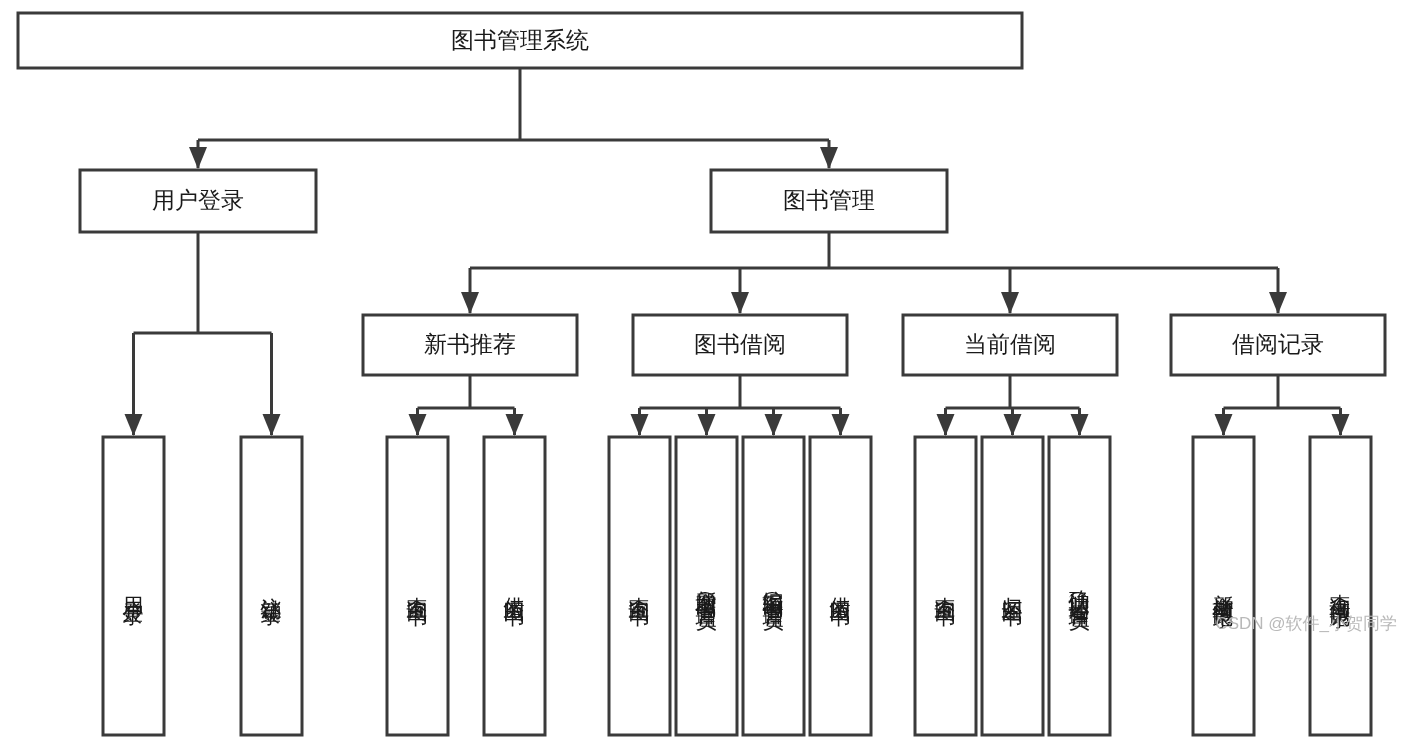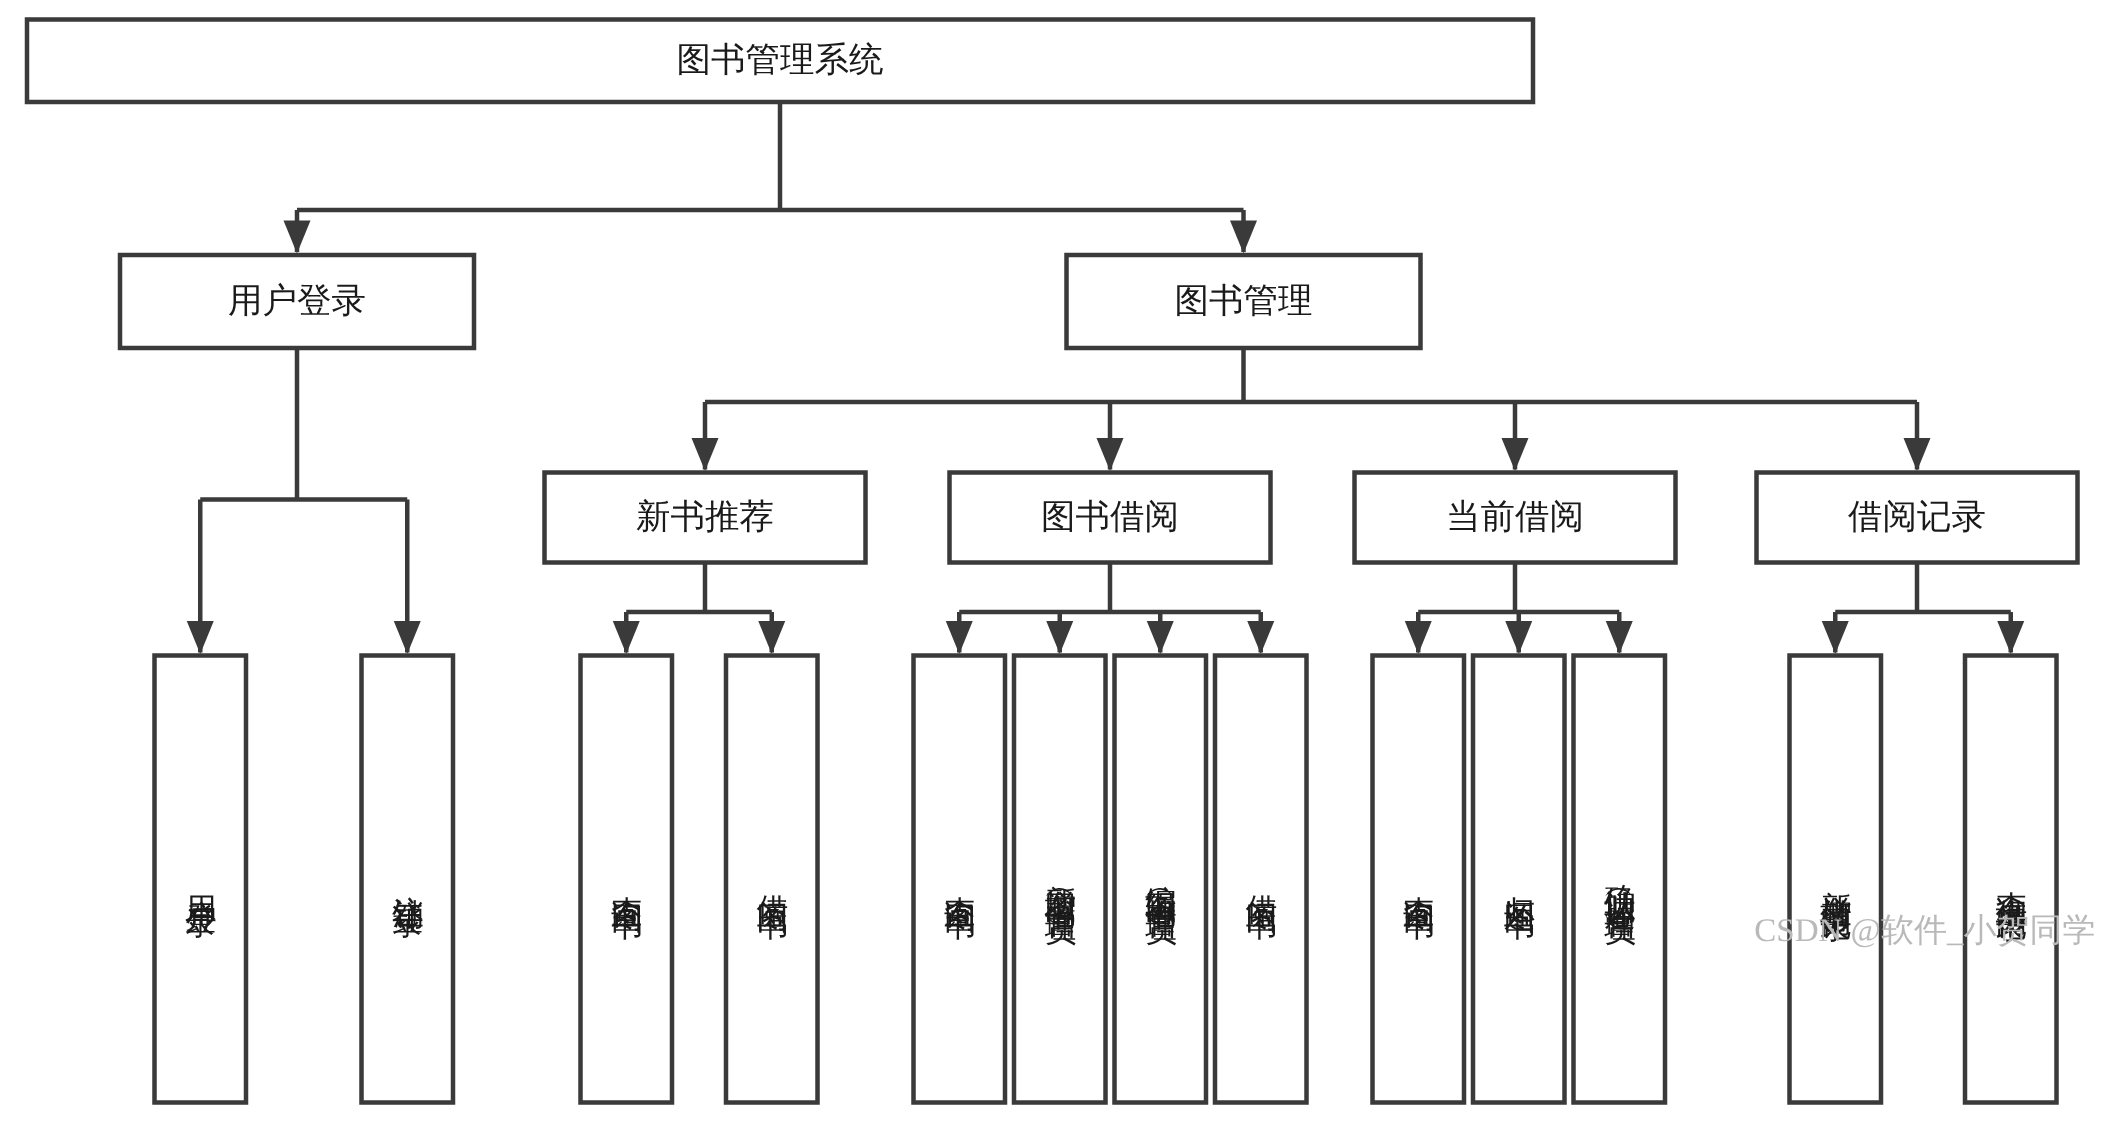--- a/index.html
+++ b/index.html
@@ -65,22 +65,22 @@
     position: absolute;
     display: flex;
     align-items: center;
     justify-content: center;
     pointer-events: none;
   }
   .watermark {
     position: absolute;
     right: 8px;
     bottom: 6px;
-    font-family: Liberation Serif, serif;
-    font-size: 22px;
+    font-family: Liberation Sans, sans-serif;
+    font-size: 17px;
     color: #b9b9b9;
     white-space: nowrap;
     user-select: none;
   }
 </style>
 </head>
 <body>
 
 <div id="diagram-root">
 

